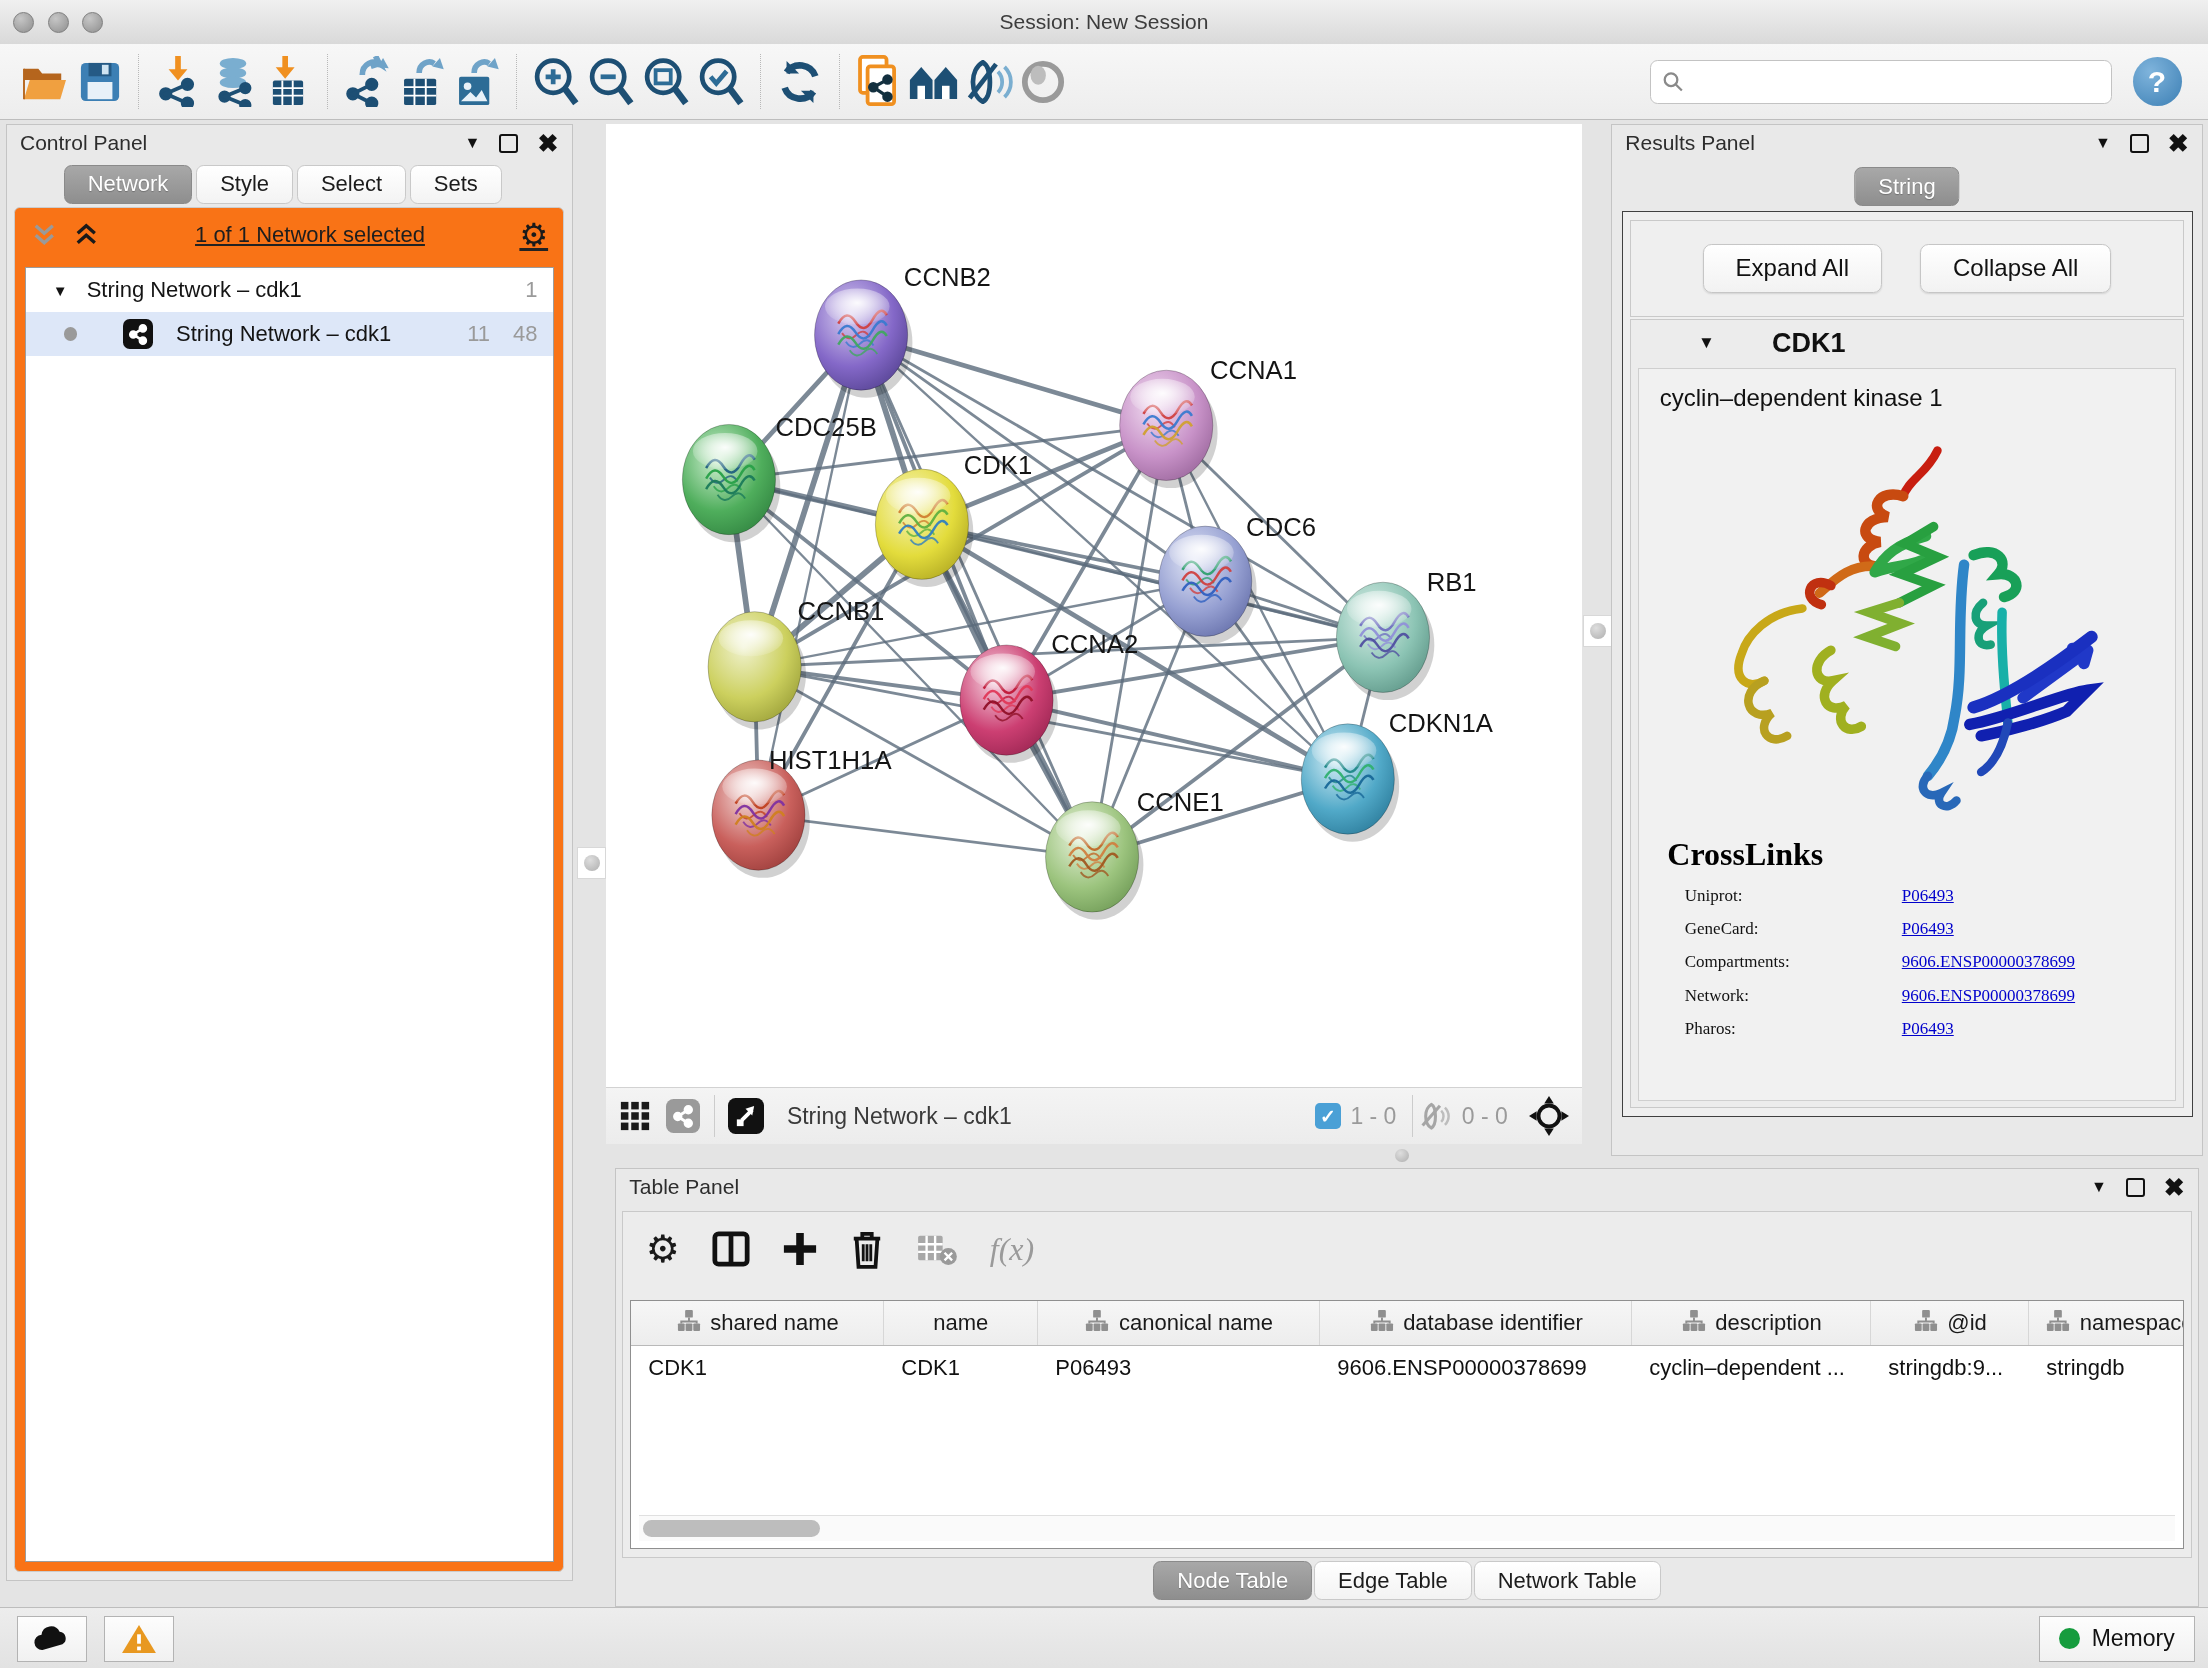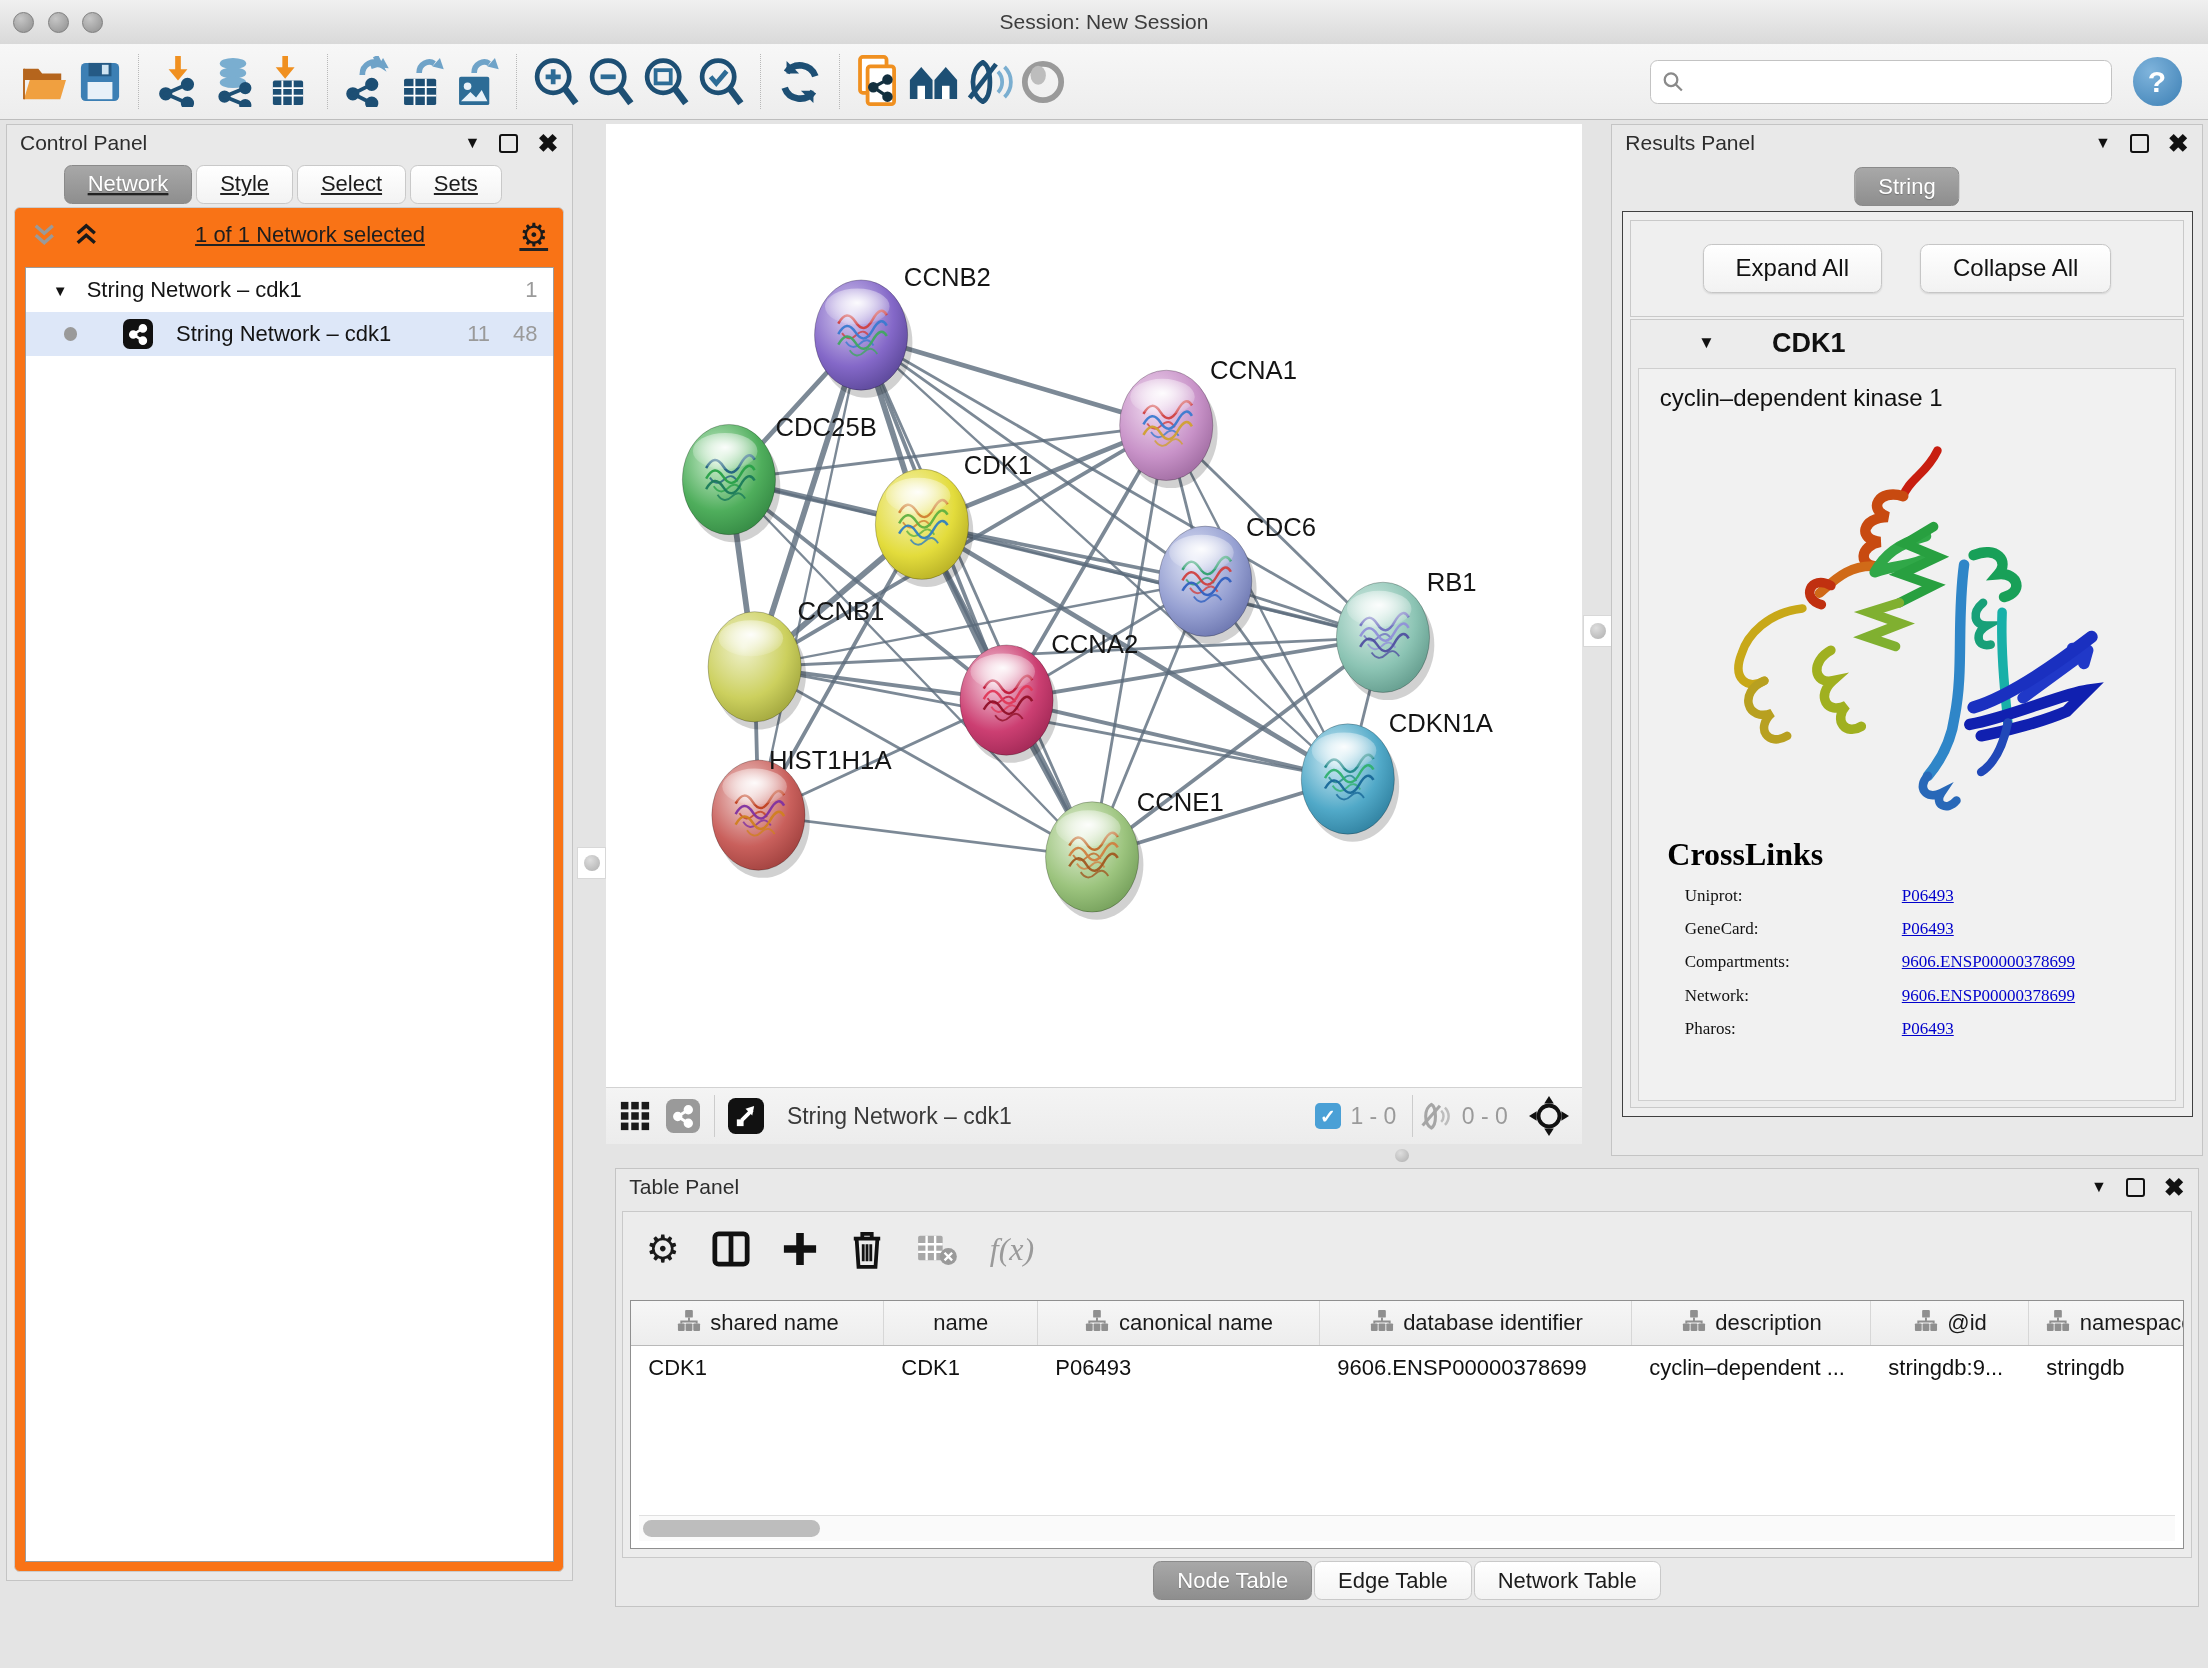--- a/index.html
+++ b/index.html
@@ -19,21 +19,21 @@
   .panel-head{height:36px;display:flex;align-items:center;padding:0 13.3px;font-size:21px;color:#2d2d2d;}
   .win-controls{margin-left:auto;display:flex;align-items:center;gap:19px;}
   .tri{font-size:16px;color:#111;}
   .floatbox{width:15px;height:15px;border:2.9px solid #111;border-radius:2.9px;}
   .closex{font-size:25px;font-weight:bold;color:#111;line-height:1;}
   .tabrow{display:flex;gap:3.8px;}
   .tab{background:linear-gradient(#ffffff,#f3f3f3);border:1px solid #c9c9c9;border-radius:7.6px;padding:5.7px 23px;font-size:22px;color:#1c1c1c;}
   .tab.sel{background:linear-gradient(#a8a8a8,#8e8e8e);color:#fff;border-color:#8a8a8a;text-shadow:0 1px 1px rgba(0,0,0,.25);}
   
   .control-panel{position:absolute;left:5.7px;top:124px;width:567px;height:1457px;background:#e9e9e9;border:1px solid #c4c4c4;box-sizing:border-box;}
-  .cp-tabs{padding:3.8px 0 0 57px;text-decoration:underline;}
+  .cp-tabs{padding:3.8px 0 0 57px;}
   .cp-inner{position:absolute;left:7.6px;top:82px;right:7.6px;bottom:7.6px;background:#f97316;border:1px solid #cccccc;border-radius:5.7px;text-decoration:underline;}
   .cp-toolrow{height:53px;display:flex;align-items:center;padding:0 15px;}
   .cp-status{flex:1;text-align:center;font-size:22px;color:#1e1e1e;}
   .gear{font-size:32px;color:#1a1a1a;line-height:1;}
   .tree{position:absolute;left:9.5px;top:59px;right:9.5px;bottom:9.5px;background:#fff;border:1px solid #9c9c9c;}
   .trow{height:44px;display:flex;align-items:center;font-size:22px;color:#141414;}
   .trow .count{margin-left:auto;color:#9a9a9a;}
   .trow2{background:#dde7f8;}
   .dot{width:13.3px;height:13.3px;border-radius:50%;background:#9a9a9a;}
   .sharechip{width:30px;height:30px;border-radius:6.7px;background:#111;display:flex;align-items:center;justify-content:center;}
@@ -833,14 +833,32 @@
           </div>
       </div>
     </div>
     <div class="tp-tabs tabrow" id="tbl-tabs">
         <span class="tab sel">Node Table</span>
         <span class="tab">Edge Table</span>
         <span class="tab">Network Table</span>
       </div>
   </div>
 
+  <div class="bottombar">
+    <span class="bbtn">
+      <svg width="38" height="27" viewBox="0 0 40 28">
+          <path d="M10 26 a8 8 0 0 1 -1-16 a10 10 0 0 1 19-3 a7 7 0 0 1 3 13 z" fill="#111"></path>
+        </svg>
+    </span>
+    <span class="bbtn">
+      <svg width="38" height="32" viewBox="0 0 40 34">
+          <path d="M20 2 L38 32 H2z" fill="#e89820"></path>
+          <rect x="18" y="12" width="4" height="10" fill="#fff"></rect>
+          <rect x="18" y="25" width="4" height="4" fill="#fff"></rect>
+        </svg>
+    </span>
+    <span class="membtn">
+      <span class="greendot"></span>
+      <span>Memory</span>
+    </span>
+  </div>
 </div>
 
 
 </body></html>

